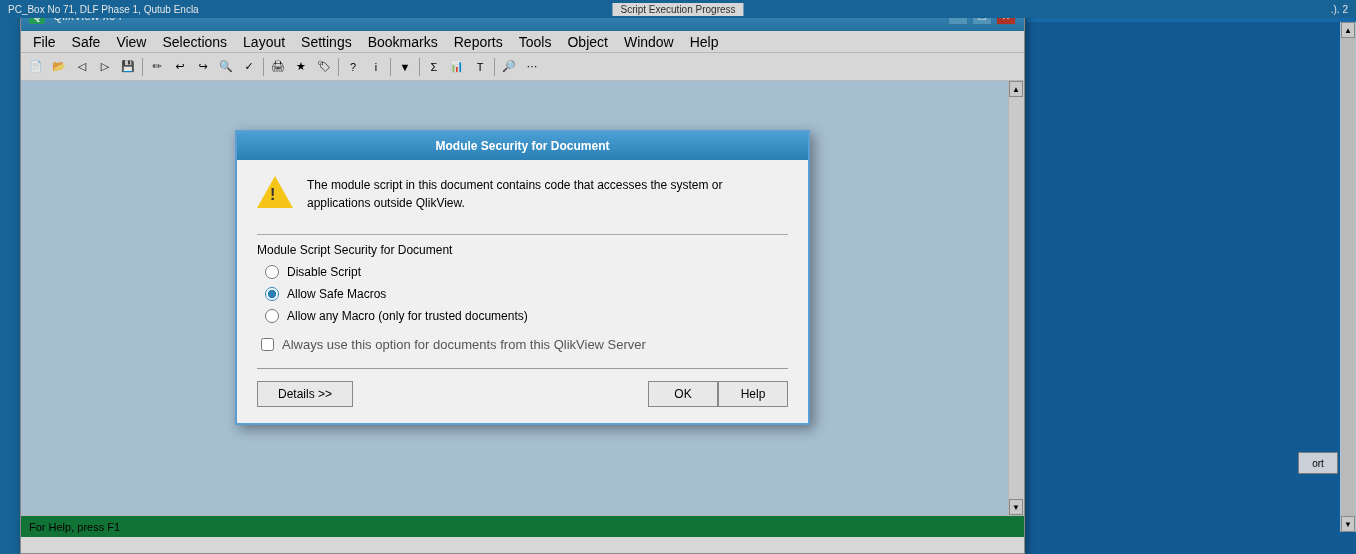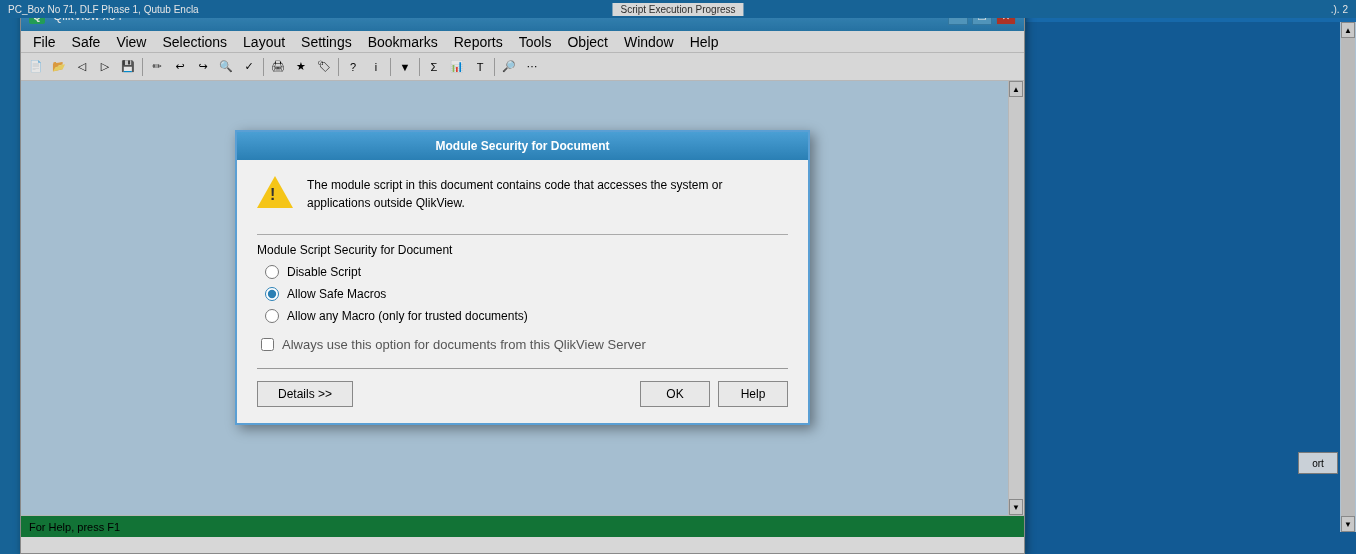--- a/index.html
+++ b/index.html
@@ -307,21 +307,20 @@
     }
 
     .dialog-buttons {
       display: flex;
       justify-content: space-between;
       align-items: center;
     }
 
     .dialog-btn-group-right {
       display: flex;
-      gap: 8px;
     }
 
     .dialog-btn {
       padding: 4px 20px;
       min-width: 70px;
       height: 26px;
       background: #e8e8e8;
       border: 1px solid #888;
       cursor: pointer;
       font-size: 12px;

